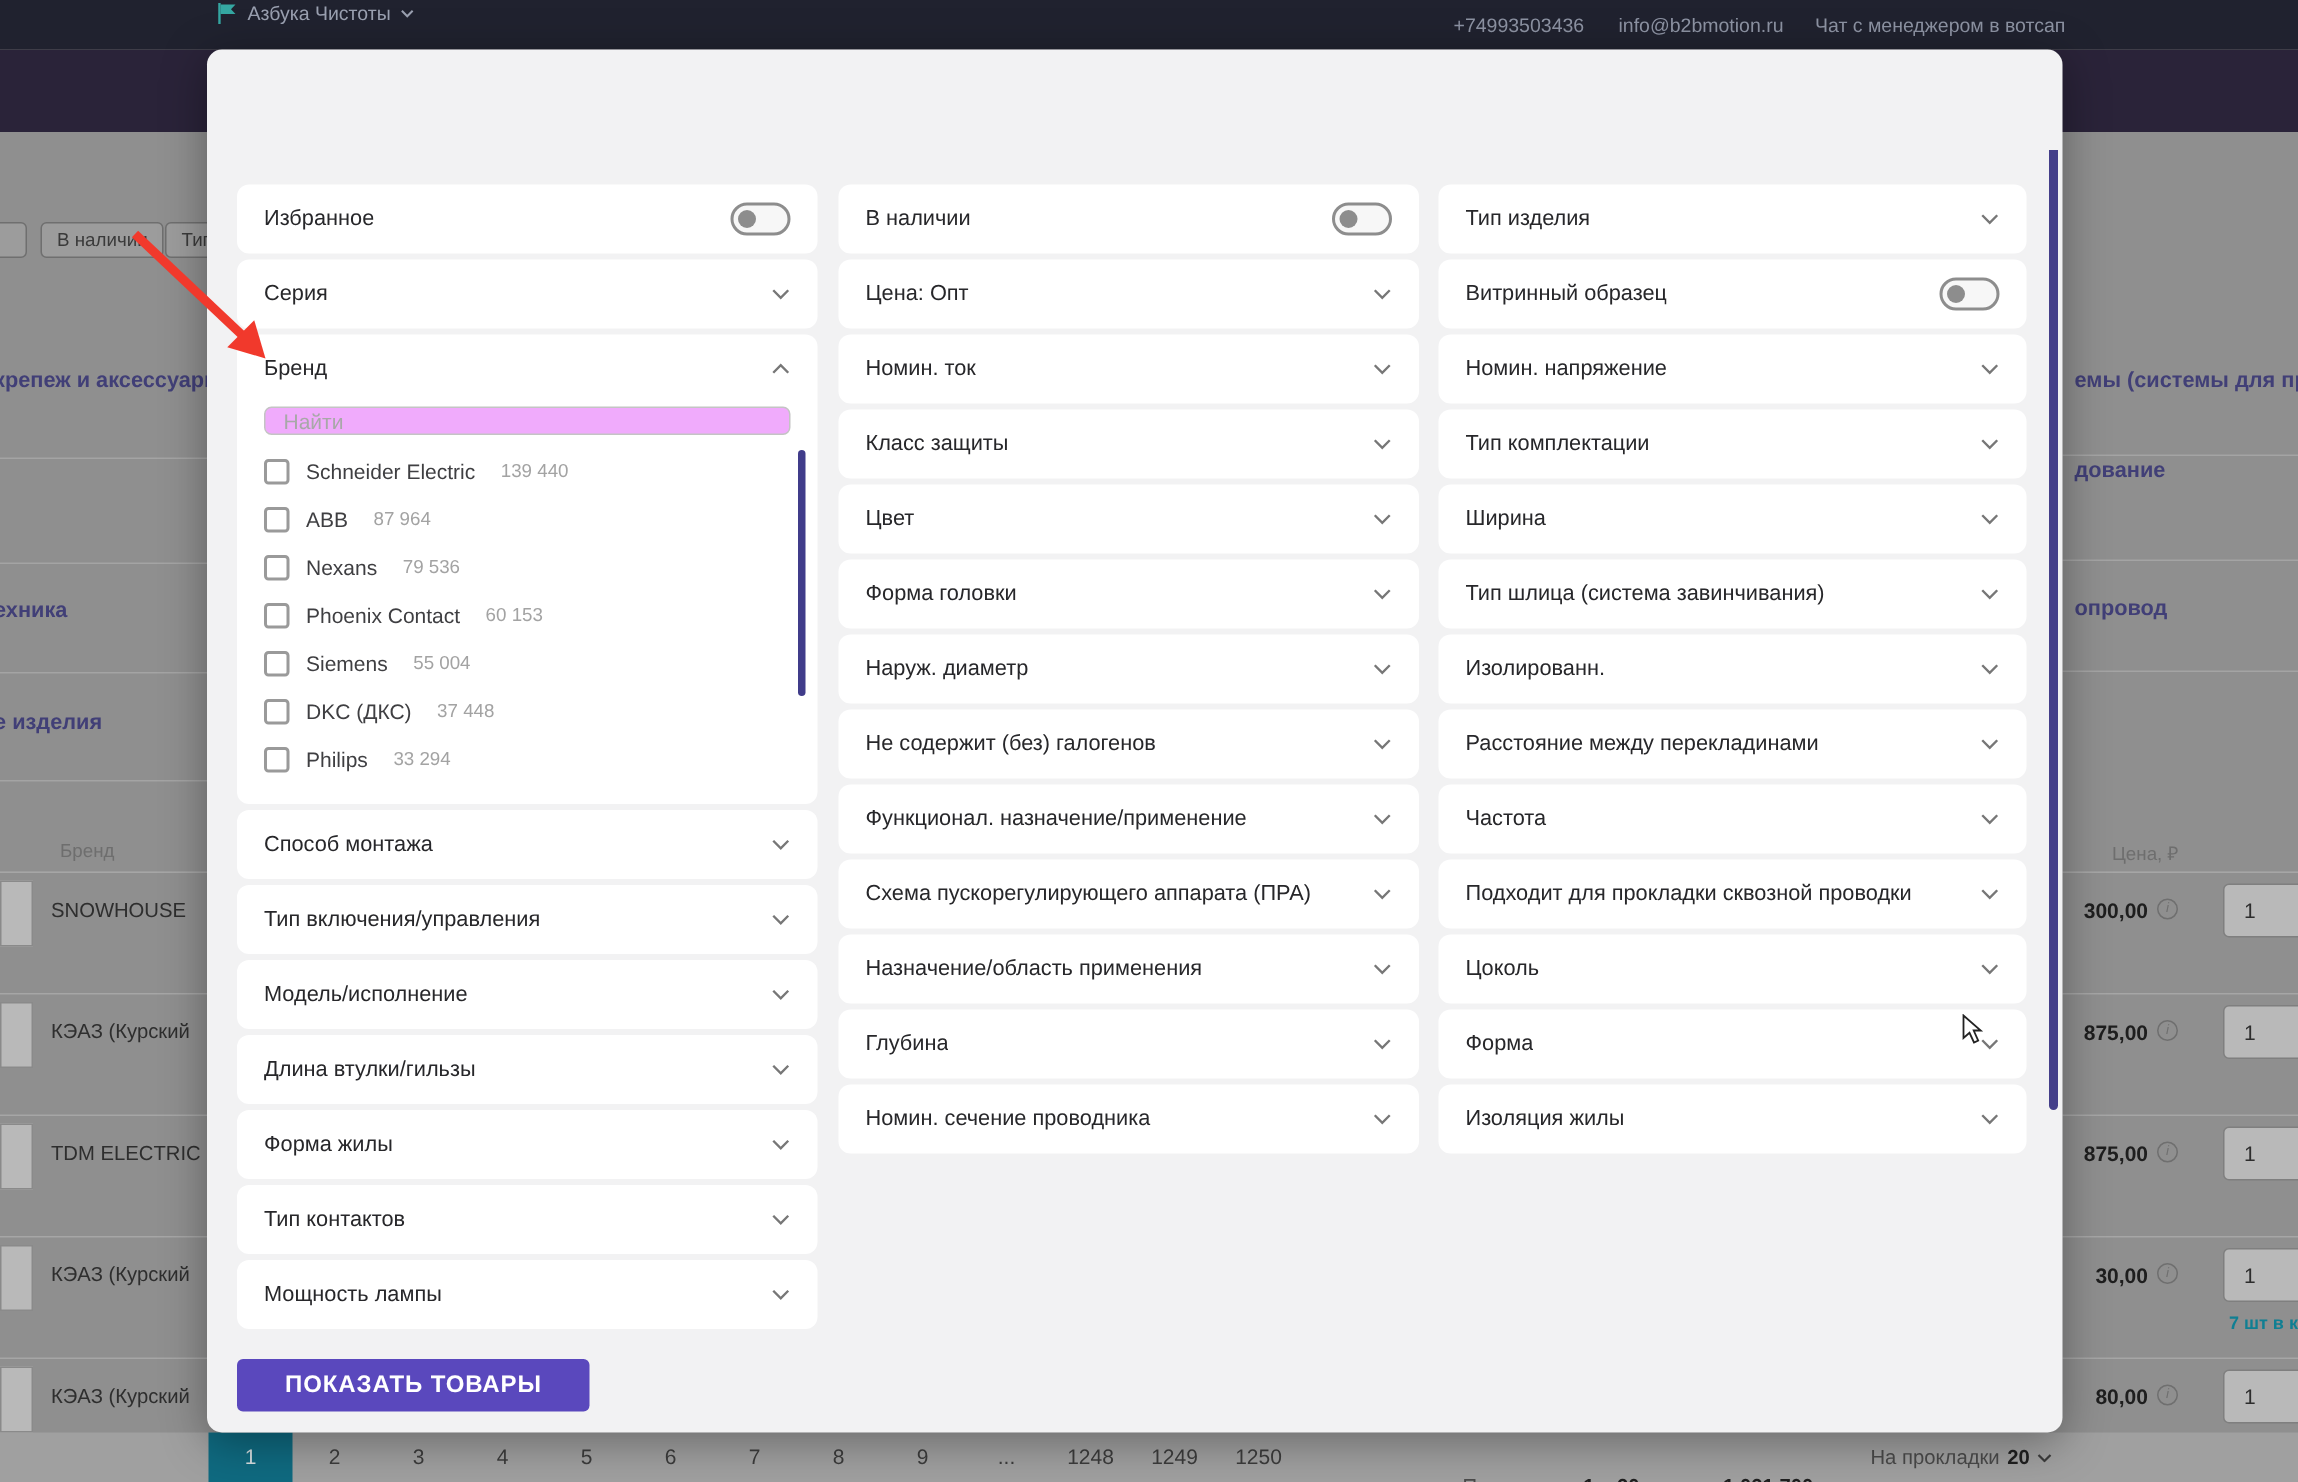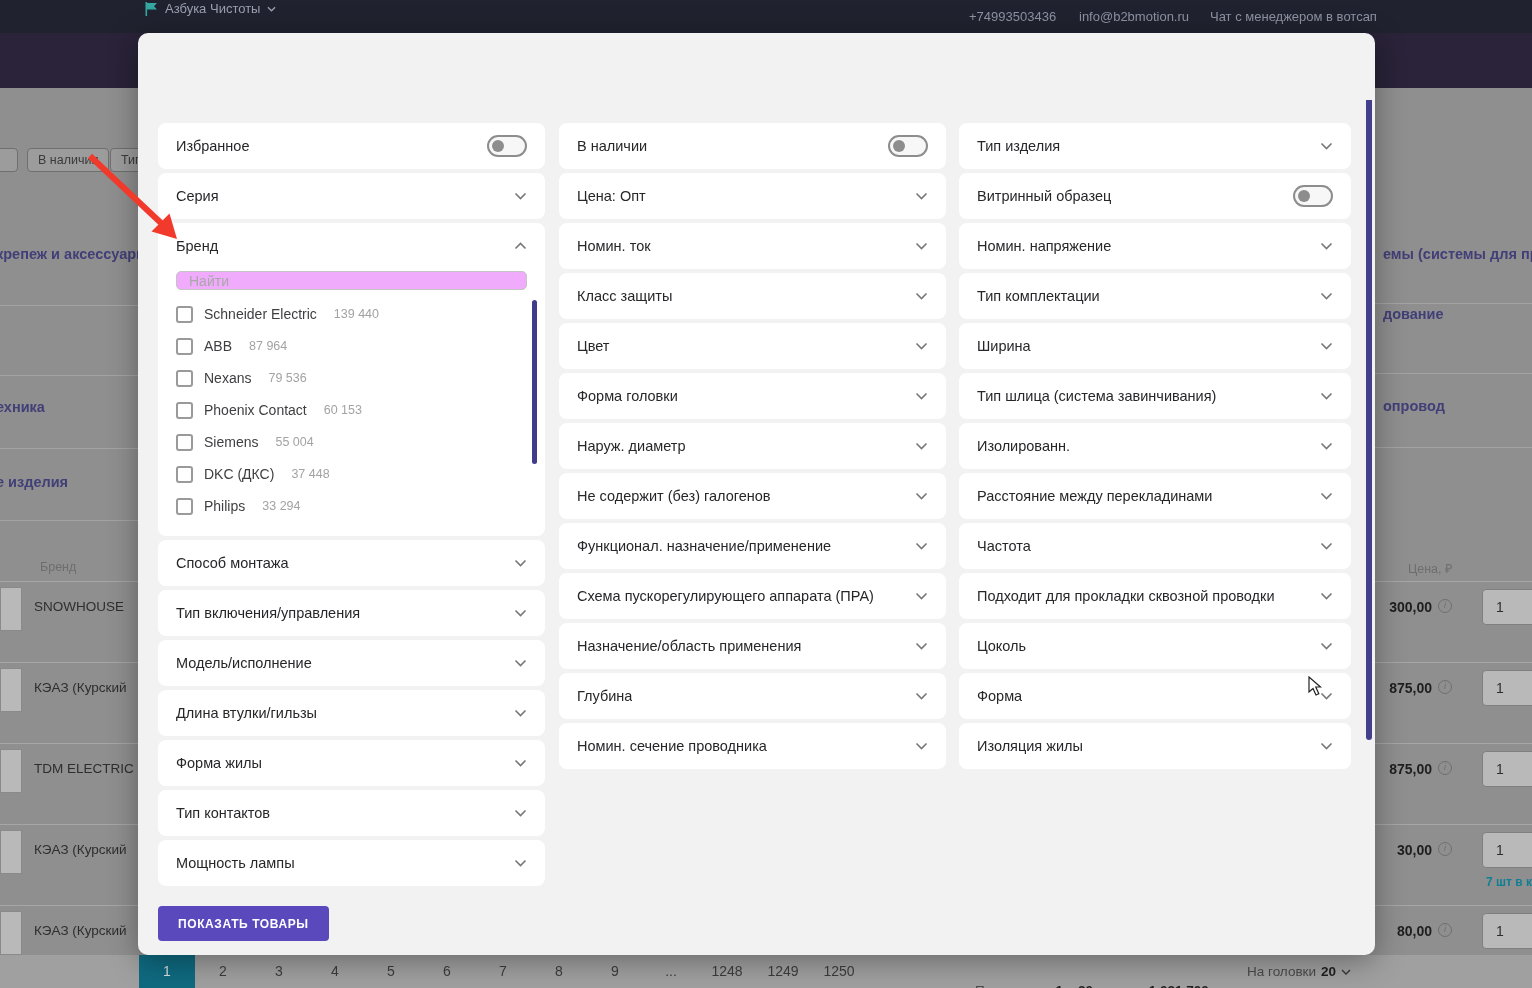--- a/index.html
+++ b/index.html
@@ -58,21 +58,21 @@
   .exp-head { height:46px; display:flex; align-items:center; justify-content:space-between; padding:0 18px; cursor:pointer; }
   .search-input { display:block; width:351px; margin:2px 18px 8px 18px; height:19px; border:1px solid #c4c4c4; border-radius:5px; background:#f0abfc; padding:0 12px; font-size:14px; color:#333; font-family:"Liberation Sans",sans-serif; }
   .search-input::placeholder { color:#a8a8a8; }
   .opt-list { position:relative; height:226px; overflow:hidden; margin:0 6px 0 18px; }
   .opt-row { height:32px; display:flex; align-items:center; gap:11px; cursor:pointer; }
   .opt-box { width:17px; height:17px; border:2px solid #9a9a9a; border-radius:3px; background:#fff; flex:0 0 auto; }
   .opt-label { font-size:14px; color:#3f3f42; white-space:nowrap; }
   .opt-count { font-size:12.5px; color:#a3a3a3; margin-left:6px; }
   .opt-scroll { position:absolute; right:2px; top:2px; width:5px; height:164px; background:#403c8a; border-radius:3px; }
 
-  .submit-btn { margin-top:16px; height:35px; background:#5a48bd; color:#fff; border:none; border-radius:4px; font-size:12px; font-weight:bold; letter-spacing:.6px; padding:0 20px; cursor:pointer; font-family:"Liberation Sans",sans-serif; }
+  .submit-btn { margin-top:16px; height:35px; background:#5a48bd; color:#fff; border:none; border-radius:4px; font-size:16px; font-weight:bold; letter-spacing:.6px; padding:0 32px; cursor:pointer; font-family:"Liberation Sans",sans-serif; }
 
   
   .red-arrow { position:absolute; left:58px; top:140px; z-index:20; pointer-events:none; }
   .mouse-cursor { position:absolute; left:1308px; top:676px; z-index:30; pointer-events:none; }
 </style>
 </head>
 <body>
 
 <div class="bg">
   <div class="subband"></div>
@@ -162,21 +162,21 @@
       <div class="page-cell" style="left: 811px;">1250</div>
     </div>
   <div class="shown-line">
     <span>Показано</span>
     <b>1 – 20</b>
     <span>из</span>
     <b>1 021 700</b>
     <span>товаров</span>
   </div>
   <div class="perpage">
-    <span>На головки</span>
+    <span>На прокладки</span>
     <b>20</b>
     <svg width="10" height="6" viewBox="0 0 10 6">
         <polyline points="1,1 5,5 9,1" fill="none" stroke="#3c3c3c" stroke-width="1.5"></polyline>
       </svg>
   </div>
 </div>
 
 <div class="topbar">
   <div class="brand">
     <svg width="13" height="14" viewBox="0 0 13 14">

